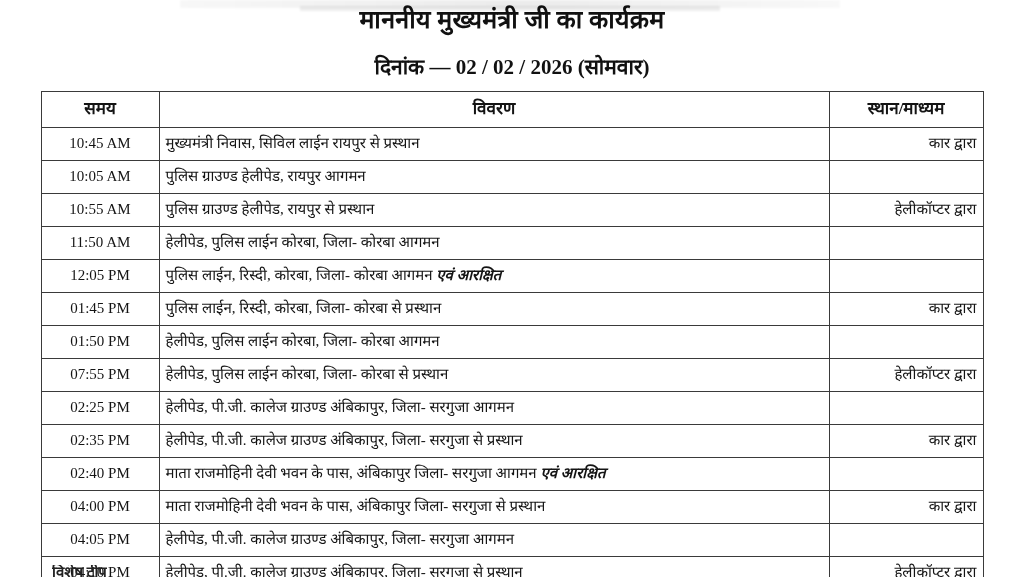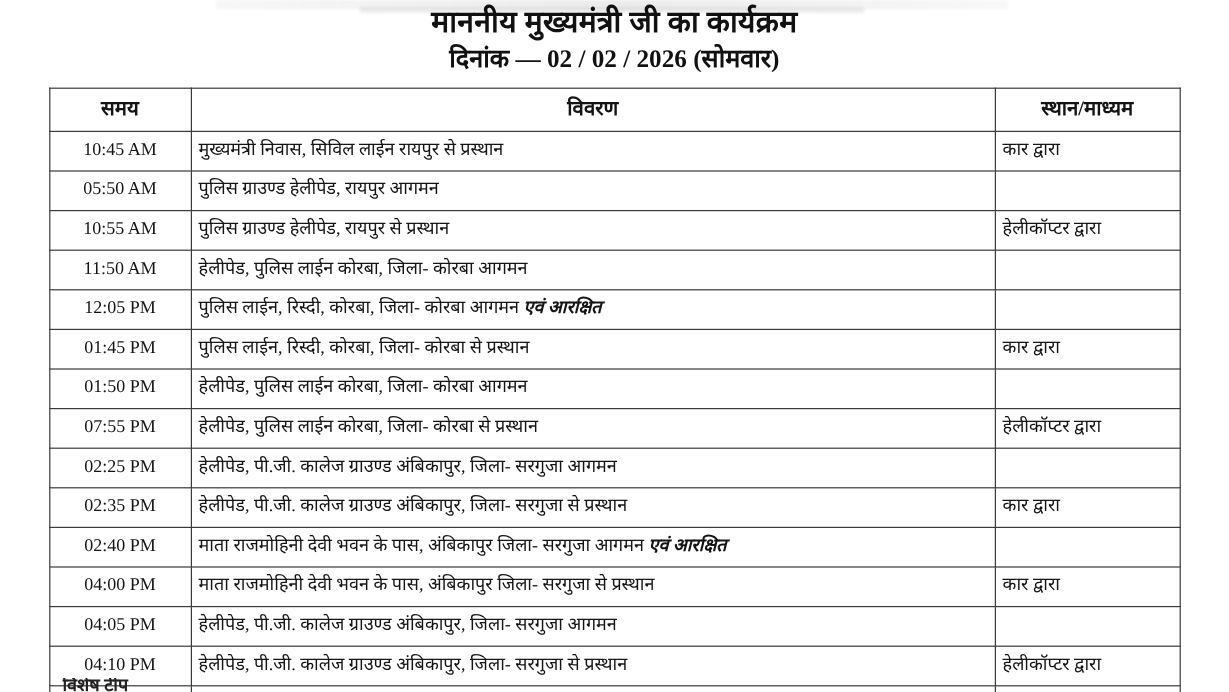--- a/index.html
+++ b/index.html
@@ -49,21 +49,21 @@
     font-size: 25px;
     font-weight: bold;
     letter-spacing: .3px;
     line-height: 1.25;
     color: #111;
   }
   .doc-subtitle {
     font-size: 21px;
     font-weight: bold;
     line-height: 1.35;
-    margin-top: 0;
+    margin-top: 18px;
     color: #111;
   }
   table.schedule {
     border-collapse: collapse;
     margin: 9px auto 0 auto;
     width: 942px;
     table-layout: fixed;
     background: #fff;
   }
   table.schedule th,
@@ -89,21 +89,21 @@
     text-align: center;
     font-size: 14.5px;
     font-family: "Liberation Serif", serif;
     margin-top: 20px;
   }
   td.desc {
     text-align: left;
     padding-left: 8px;
   }
   td.mode {
-    text-align: left;
+    text-align: right;
     margin-left: 44px;
   }
   .bold-tail {
     font-weight: bold;
     font-style: italic;
   }
   .footer-scrap {
     position: absolute;
     left: 52px;
     bottom: 0px;
@@ -141,21 +141,21 @@
         <th>स्थान/माध्यम</th>
       </tr>
     </thead>
     <tbody id="schedule-body">
         <tr>
           <td class="time">10:45 AM</td>
           <td class="desc">मुख्यमंत्री निवास, सिविल लाईन रायपुर से प्रस्थान</td>
           <td class="mode">कार द्वारा</td>
         </tr>
         <tr>
-          <td class="time">05:50 AM</td>
+          <td class="time">10:05 AM</td>
           <td class="desc">पुलिस ग्राउण्ड हेलीपेड, रायपुर आगमन</td>
           <td class="mode"></td>
         </tr>
         <tr>
           <td class="time">10:55 AM</td>
           <td class="desc">पुलिस ग्राउण्ड हेलीपेड, रायपुर से प्रस्थान</td>
           <td class="mode">हेलीकॉप्टर द्वारा</td>
         </tr>
         <tr>
           <td class="time">11:50 AM</td>

